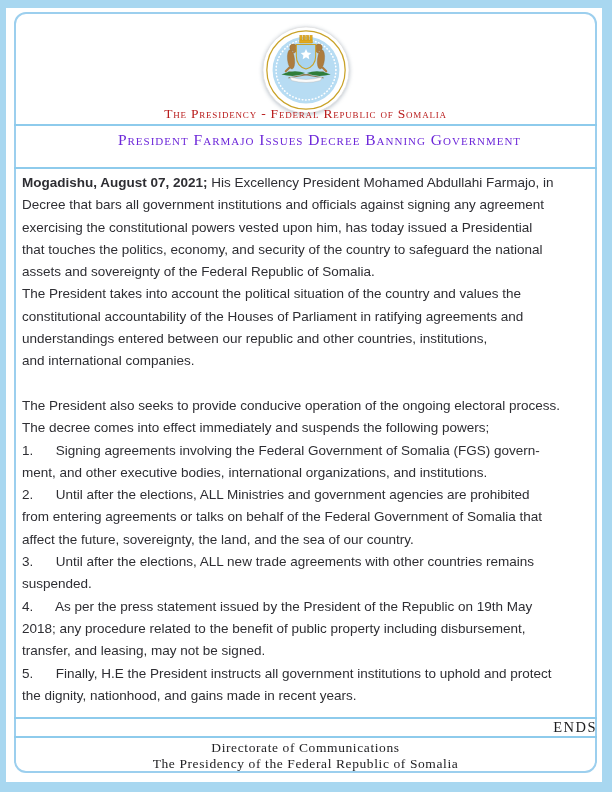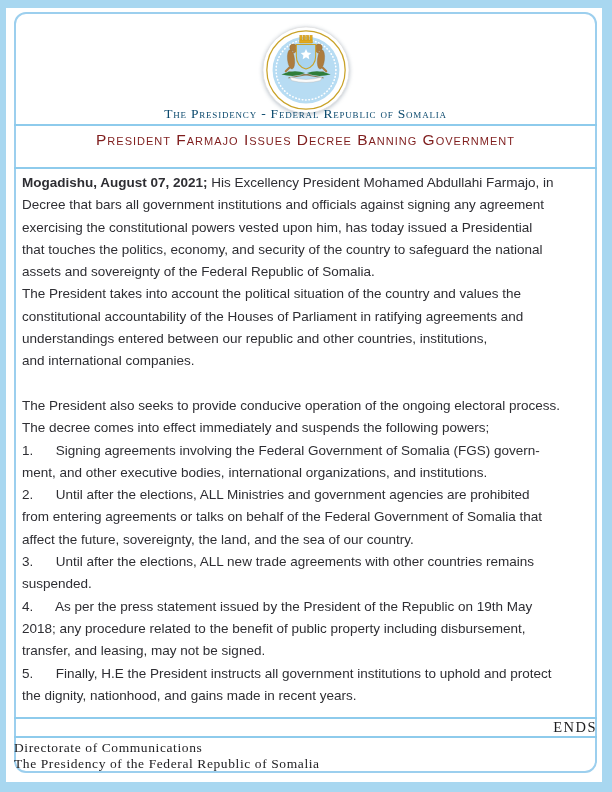--- a/index.html
+++ b/index.html
@@ -29,46 +29,48 @@
   .seal {
     position: absolute; left: 262px; top: 26px; width: 88px; height: 88px;
     filter: drop-shadow(0 1.5px 2px rgba(90,110,130,.45));
   }
   .org-heading {
     position: absolute; left: 14px; top: 106px; width: 583px;
     text-align: center;
     font-family: "Liberation Serif", serif;
     font-variant: small-caps;
     font-size: 13.5px; letter-spacing: 0.8px;
-    color: #0c4a6e;
+    color: #b91c1c;
   }
   .doc-title {
     position: absolute; left: 14px; top: 130px; width: 583px;
     text-align: center;
-    font-family: Liberation Sans, sans-serif;
+    font-family: Liberation Serif, serif;
     font-variant: small-caps;
     font-size: 15.5px; line-height: 19.5px; letter-spacing: 1px;
-    color: #7f1d1d;
+    color: #6d28d9;
+    padding-left: 14px;
   }
   .doc-body {
     position: absolute; left: 22px; top: 172px; width: 568px;
     font-size: 13.5px; line-height: 22.3px;
     color: #2e2e33;
   }
   .body-line { white-space: pre; min-height: 22.3px; }
   .dateline-bold { font-weight: bold; }
   .ends {
     position: absolute; left: 14px; top: 719px; width: 583px;
     text-align: right;
     font-family: "Liberation Serif", serif;
     font-size: 14.5px; letter-spacing: 1.5px;
     color: #1d1d1f;
   }
   .footer-line1, .footer-line2 {
     position: absolute; left: 14px; width: 583px;
+    text-align: center;
     font-family: "Liberation Serif", serif;
     font-size: 13.5px; letter-spacing: 0.6px;
     color: #222225;
   }
   .footer-line1 { top: 740px; }
   .footer-line2 { top: 756px; }
 </style>
 </head>
 <body>
 

